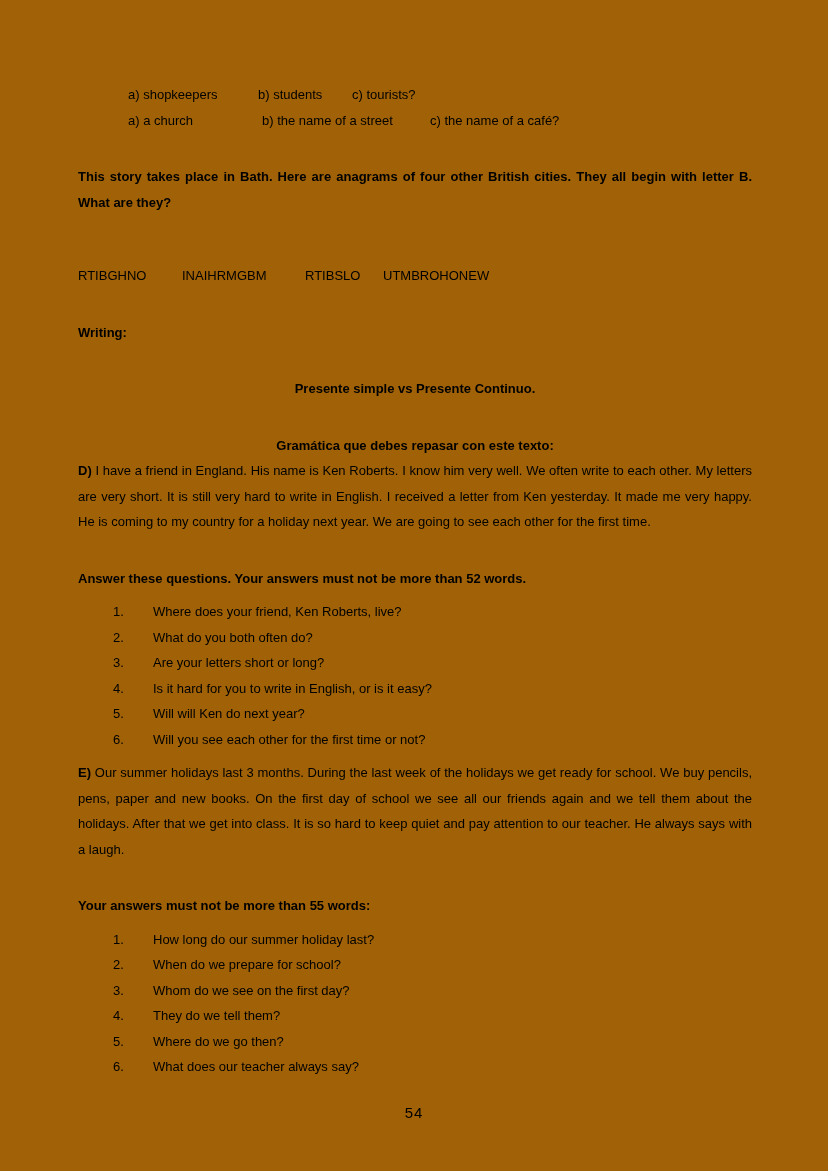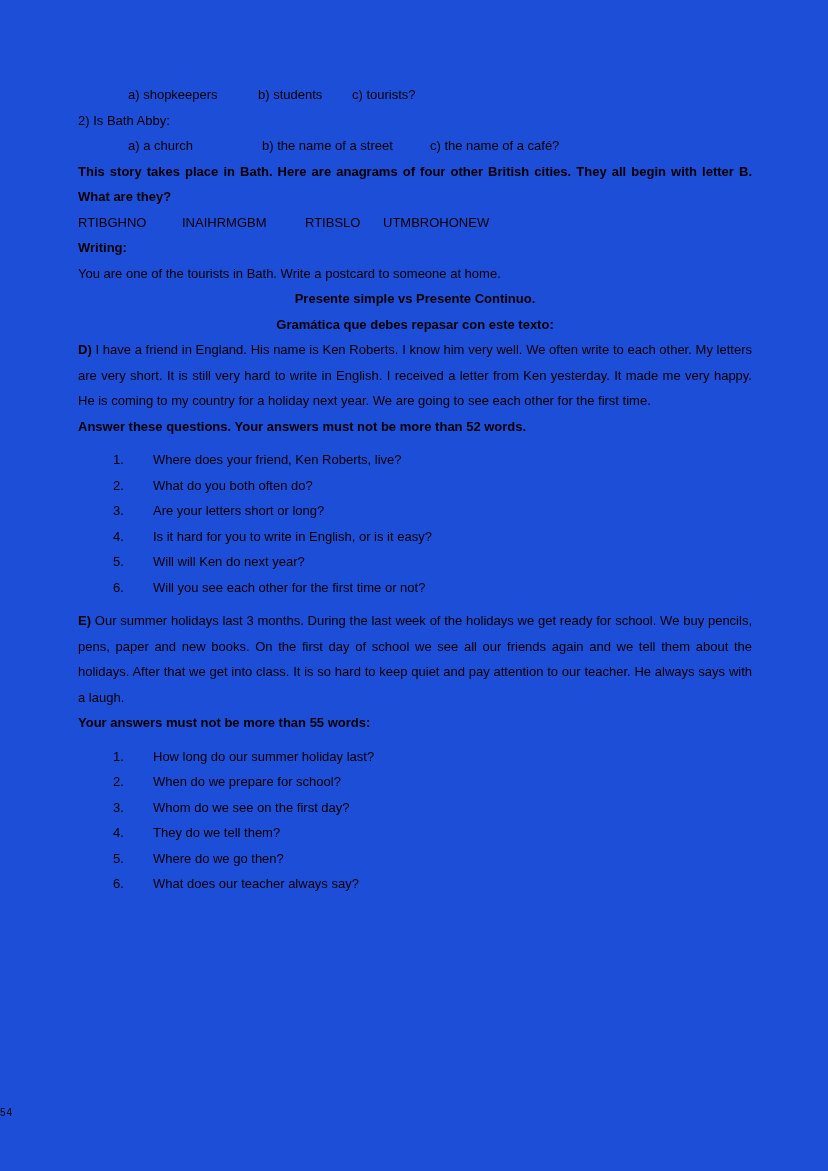--- a/index.html
+++ b/index.html
@@ -4,46 +4,46 @@
 <style>
   html, body {
     margin: 0;
     padding: 0;
     background: #ffffff;
   }
   .page {
     position: relative;
     width: 828px;
     height: 1171px;
-    background: #1d4ed8;
+    background: #a16207;
     font-family: "Liberation Sans", "DejaVu Sans", sans-serif;
     font-size: 13px;
     line-height: 25.5px;
     color: #000000;
     overflow: hidden;
     box-sizing: border-box;
   }
   .content {
     position: absolute;
     top: 82px;
     left: 78px;
     right: 76px;
   }
   p { margin: 0; }
-  .bold { font-weight: bold; }
+  .bold { font-weight: bold; margin-top: 31px; }
   .center { text-align: center; }
   .justify { text-align: justify; }
   .indent1 { padding-left: 50px; }
   .opt { display: inline-block; }
   .r1a { width: 130px; }
   .r1b { width: 94px; }
   .r2a { width: 134px; }
   .r2b { width: 168px; }
   .ana { display: inline-block; }
-  .ana1 { width: 104px; }
+  .ana1 { width: 104px; margin-top: 48px; }
   .ana2 { width: 123px; }
   .ana3 { width: 78px; }
   ol.qlist {
     margin: 8px;
     padding-left: 67px;
     list-style: none;
     counter-reset: q;
   }
   ol.qlist li {
     counter-increment: q;
@@ -52,50 +52,48 @@
   ol.qlist li::before {
     content: counter(q) ".";
     position: absolute;
     left: -40px;
   }
   .page-number {
     position: absolute;
     bottom: 46px;
     left: 0;
     right: 0;
-    text-align: left;
-    font-size: 10px;
+    text-align: center;
+    font-size: 15px;
     letter-spacing: 1px;
   }
 </style>
 </head>
 <body>
 
 <div class="page">
   <div class="content">
 
     <div class="indent1">
       <span class="opt r1a">a) shopkeepers</span><span class="opt r1b">b) students</span><span class="opt">c) tourists?</span>
     </div>
 
-    <p>2) Is Bath Abby:</p>
 
     <div class="indent1">
       <span class="opt r2a">a) a church</span><span class="opt r2b">b) the name of a street</span><span class="opt">c) the name of a café?</span>
     </div>
 
 
     <p class="bold justify">This story takes place in Bath. Here are anagrams of four other British cities. They all begin with letter B. What are they?</p>
 
     <div>
       <span class="ana ana1">RTIBGHNO</span><span class="ana ana2">INAIHRMGBM</span><span class="ana ana3">RTIBSLO</span><span class="ana">UTMBROHONEW</span>
     </div>
 
     <p class="bold">Writing:</p>
-    <p>You are one of the tourists in Bath. Write a postcard to someone at home.</p>
 
     <p class="bold center">Presente simple vs Presente Continuo.</p>
     <p class="bold center">Gramática que debes repasar con este texto:</p>
 
     <p class="justify"><span class="bold">D)</span><span> I have a friend in England. His name is Ken Roberts. I know him very well. We often write to each other. My letters are very short. It is still very hard to write in English. I received a letter from Ken yesterday. It made me very happy. He is coming to my country for a holiday next year. We are going to see each other for the first time.</span></p>
 
     <p class="bold">Answer these questions. Your answers must not be more than 52 words.</p>
 
     <ol class="qlist">
       <li>Where does your friend, Ken Roberts, live?</li>

